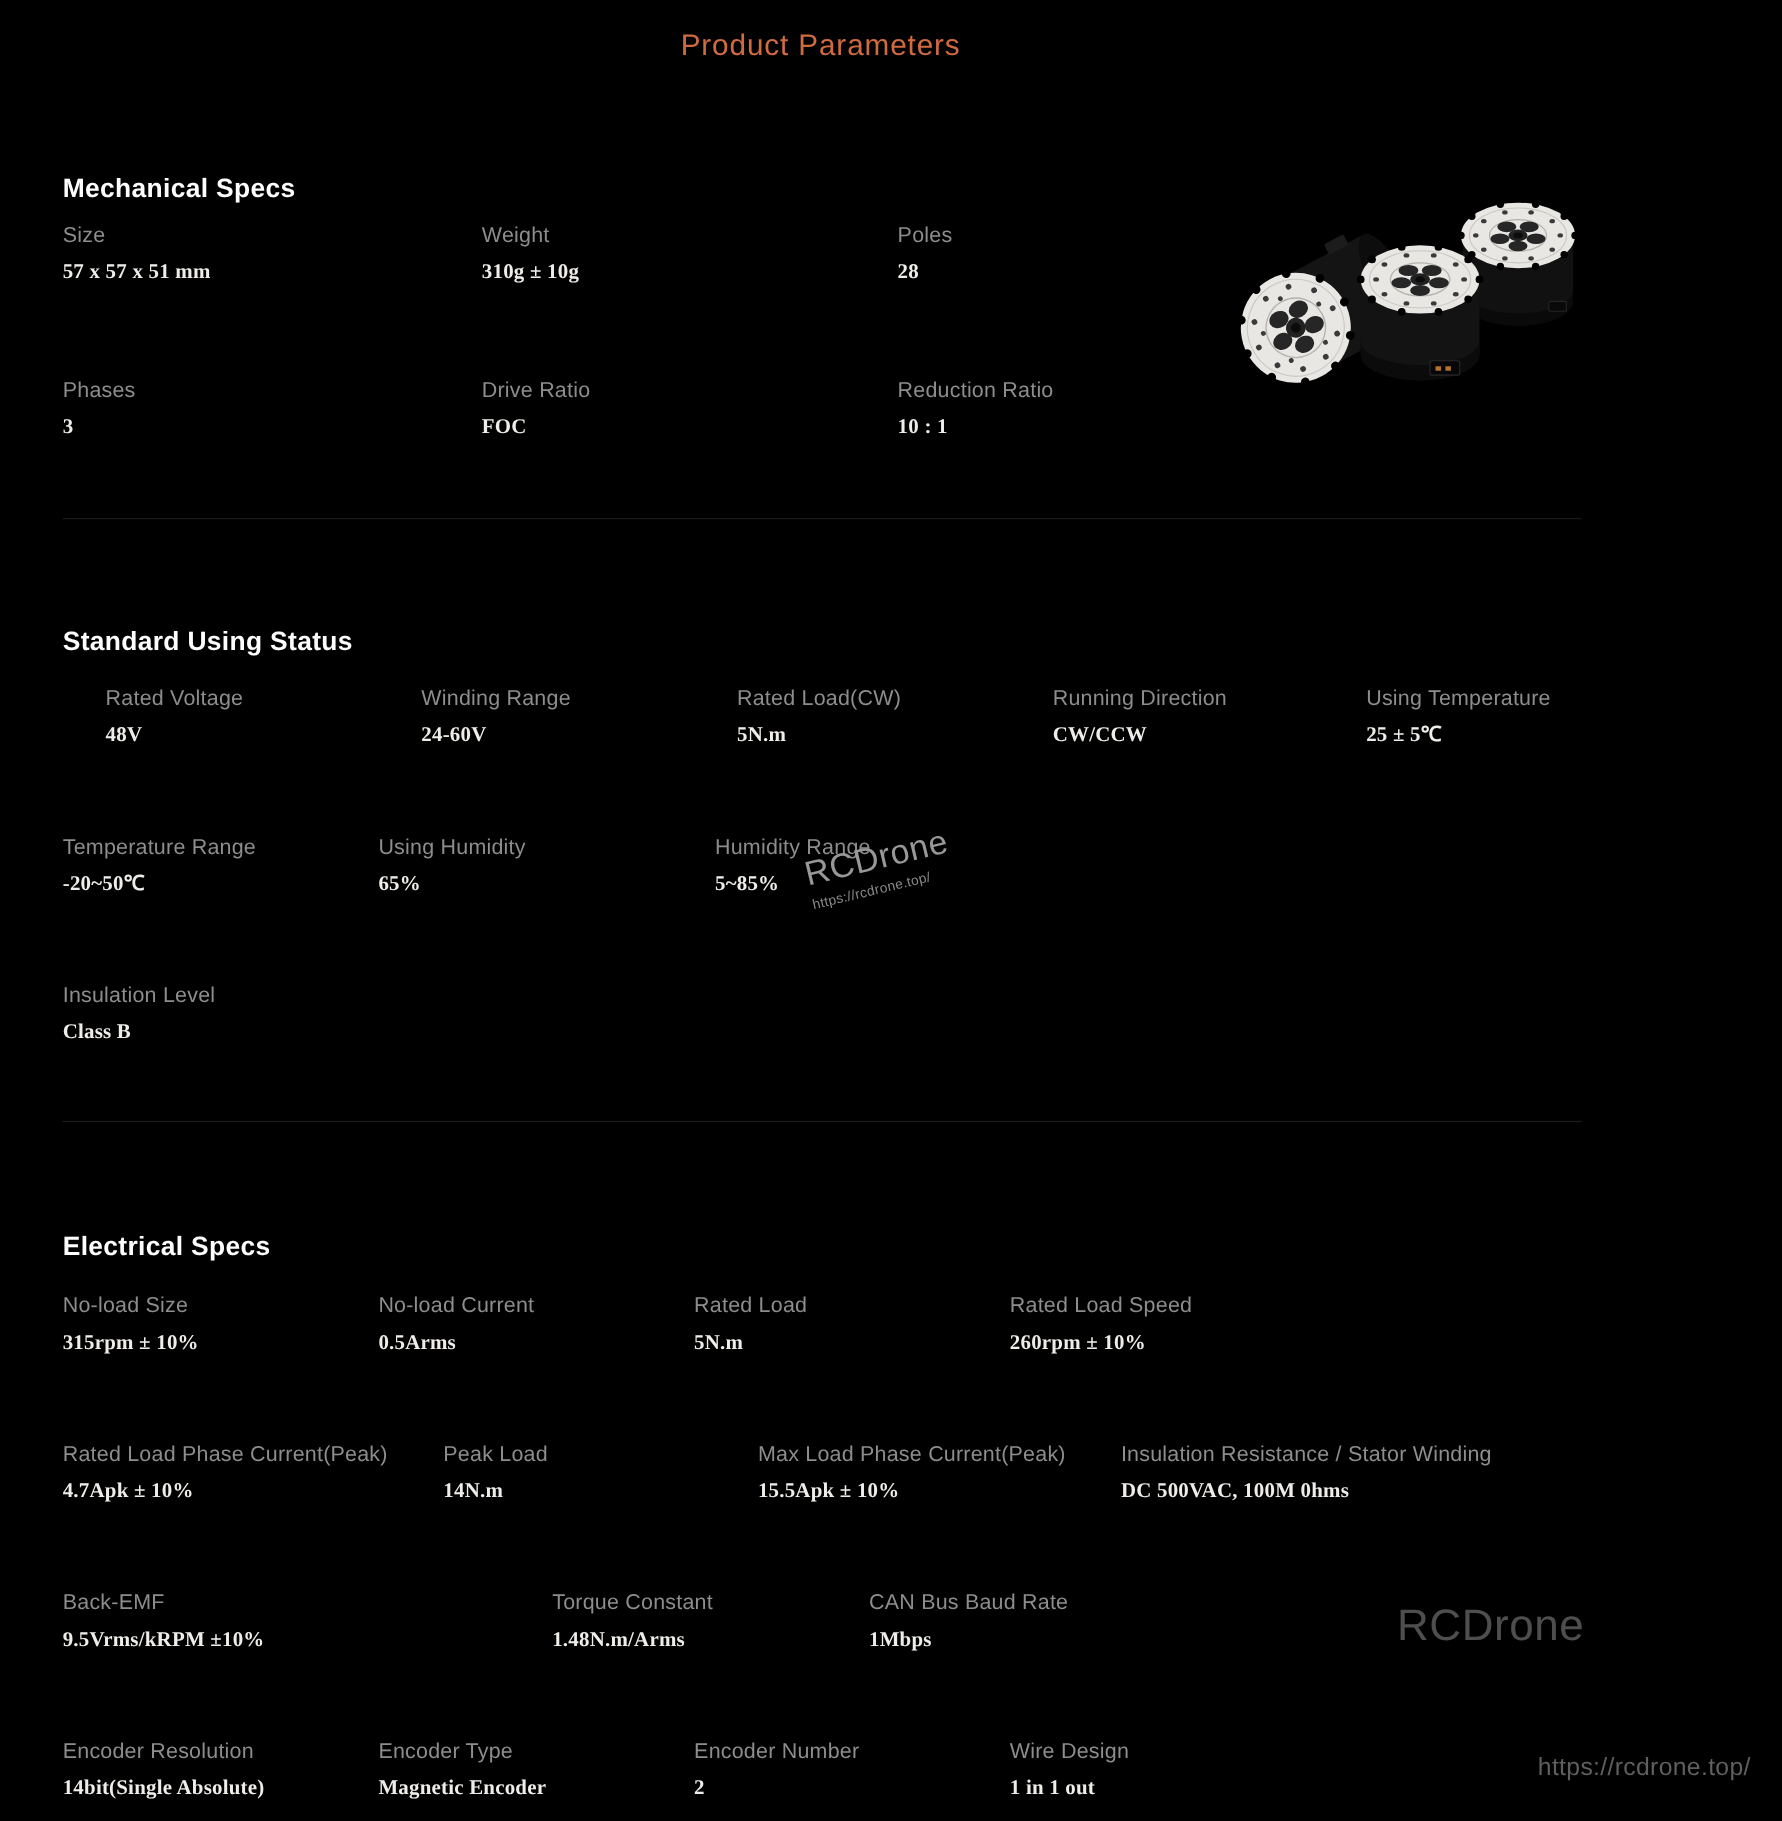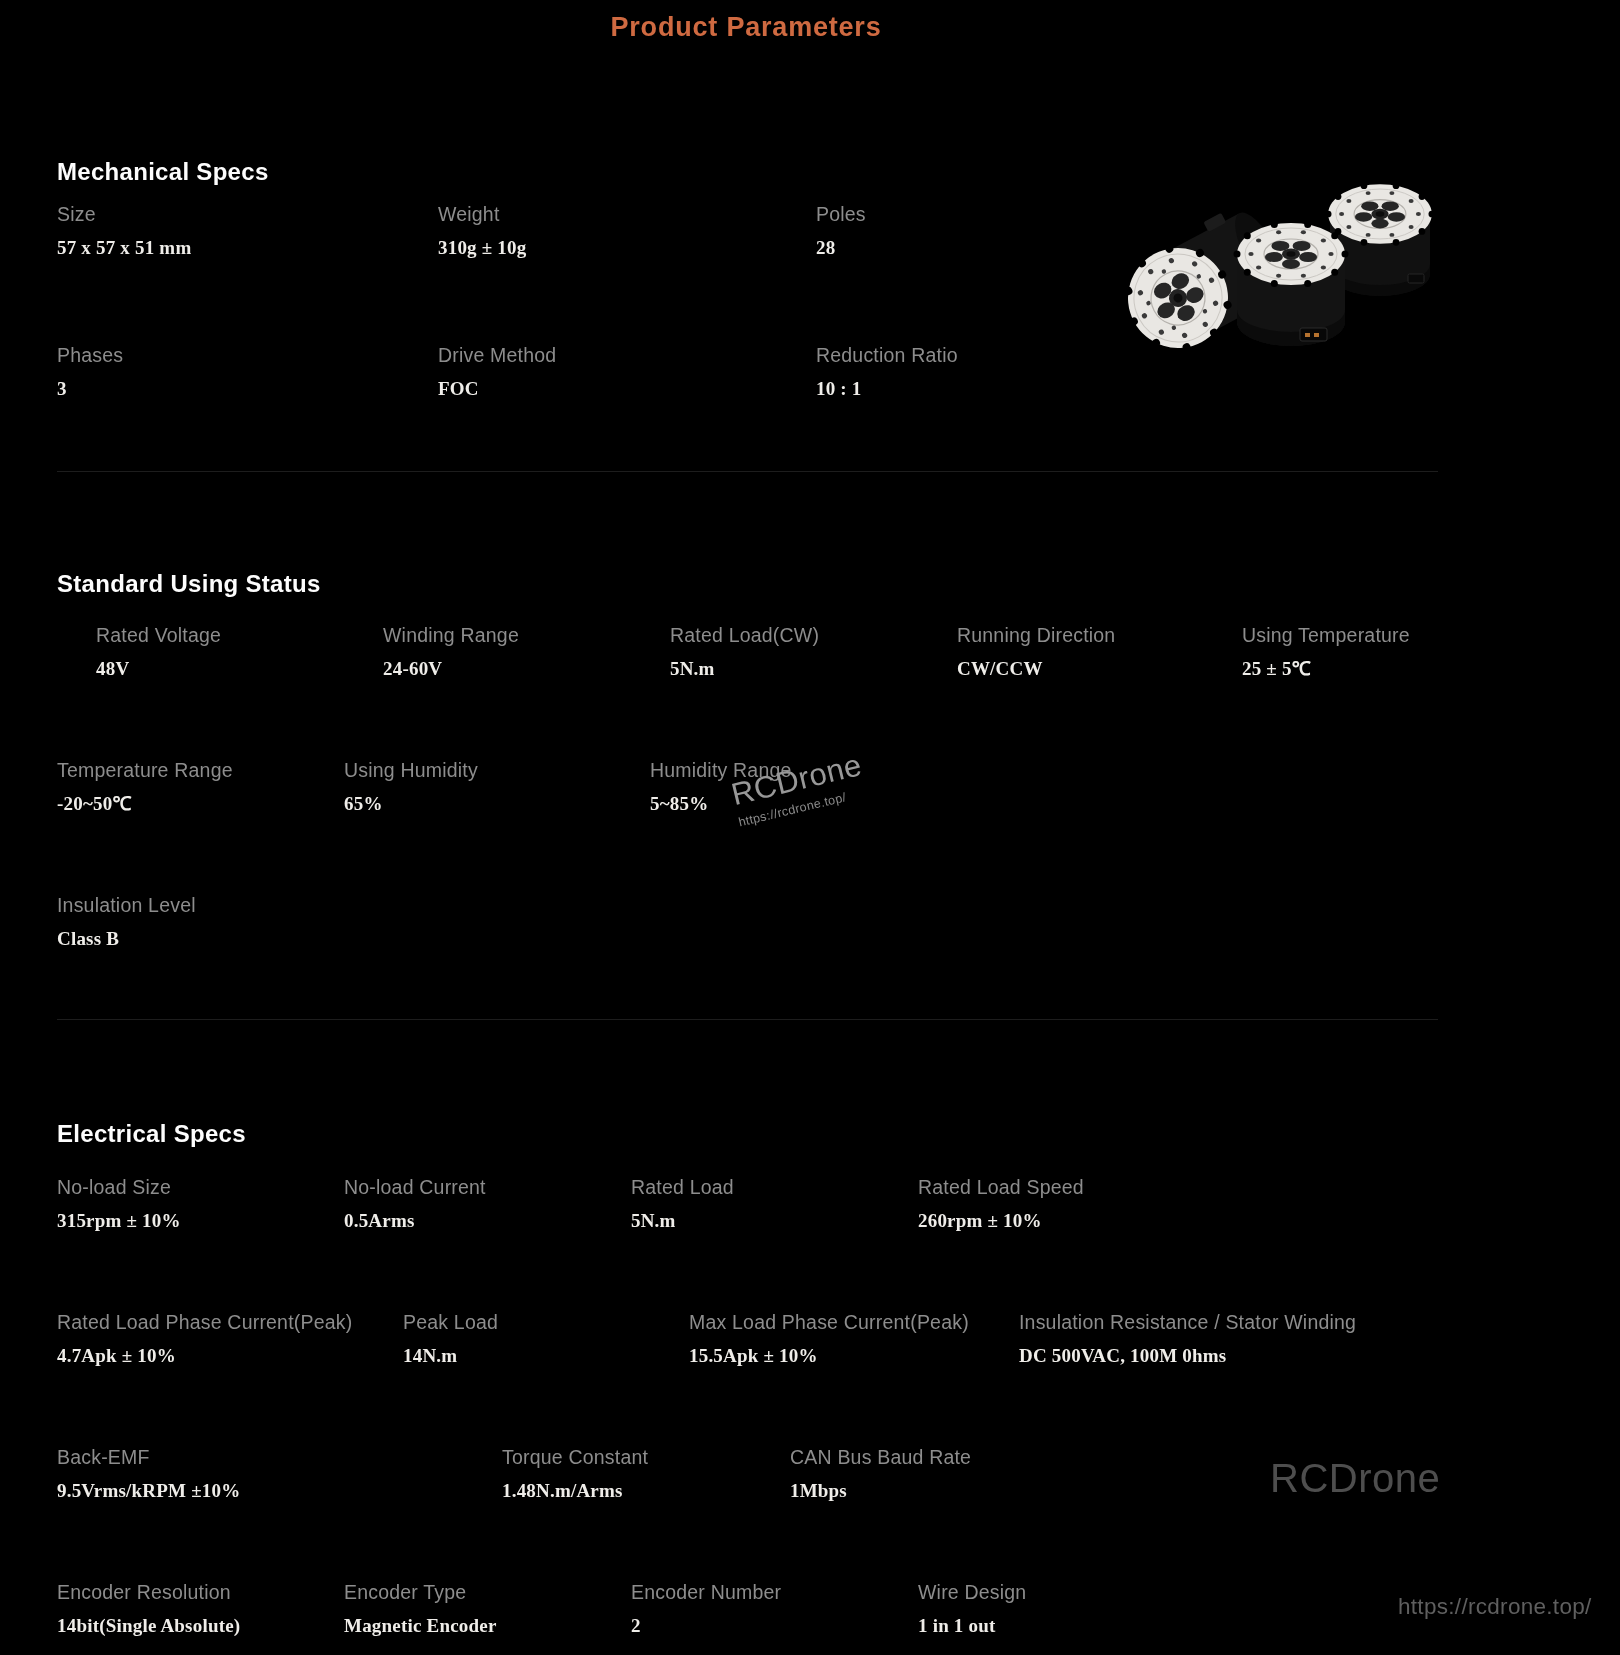--- a/index.html
+++ b/index.html
@@ -1,22 +1,22 @@
 <!DOCTYPE html>
 <html><head>
 <meta charset="utf-8">
 <style>
   html,body{margin:0;padding:0;}
   body{
     width:1620px;height:1655px;position:relative;background:#000;
     font-family:"Liberation Sans",sans-serif;overflow:hidden;
   }
   .page-title{
-    position:absolute;top:12px;left:0;width:1492px;text-align:center;
-    font-size:27px;font-weight:700;letter-spacing:.8px;color:#cf6a41;
+    position:absolute;top:26px;left:0;width:1492px;text-align:center;
+    font-size:27px;font-weight:400;letter-spacing:.8px;color:#cf6a41;
   }
   .sec-heading{
     position:absolute;left:57px;margin:0;
     font-size:24px;font-weight:700;letter-spacing:.3px;color:#fdfdfd;
   }
   #h-mech{top:158px}
   #h-std{top:570px}
   #h-elec{top:1120px}
   .row{position:absolute;left:57px;width:1383px;display:grid;}
   .r-mech{grid-template-columns:381px 378px 1fr;}
@@ -73,21 +73,21 @@
     <div class="vl">28</div>
   </div>
 </div>
 
 <div class="row r-mech" id="mr2">
   <div>
     <div class="lb">Phases</div>
     <div class="vl">3</div>
   </div>
   <div>
-    <div class="lb">Drive Method</div>
+    <div class="lb">Drive Ratio</div>
     <div class="vl">FOC</div>
   </div>
   <div>
     <div class="lb">Reduction Ratio</div>
     <div class="vl">10 : 1</div>
   </div>
 </div>
 
 <svg class="product-img" viewBox="0 0 382 195" xmlns="http://www.w3.org/2000/svg">
   <defs>

